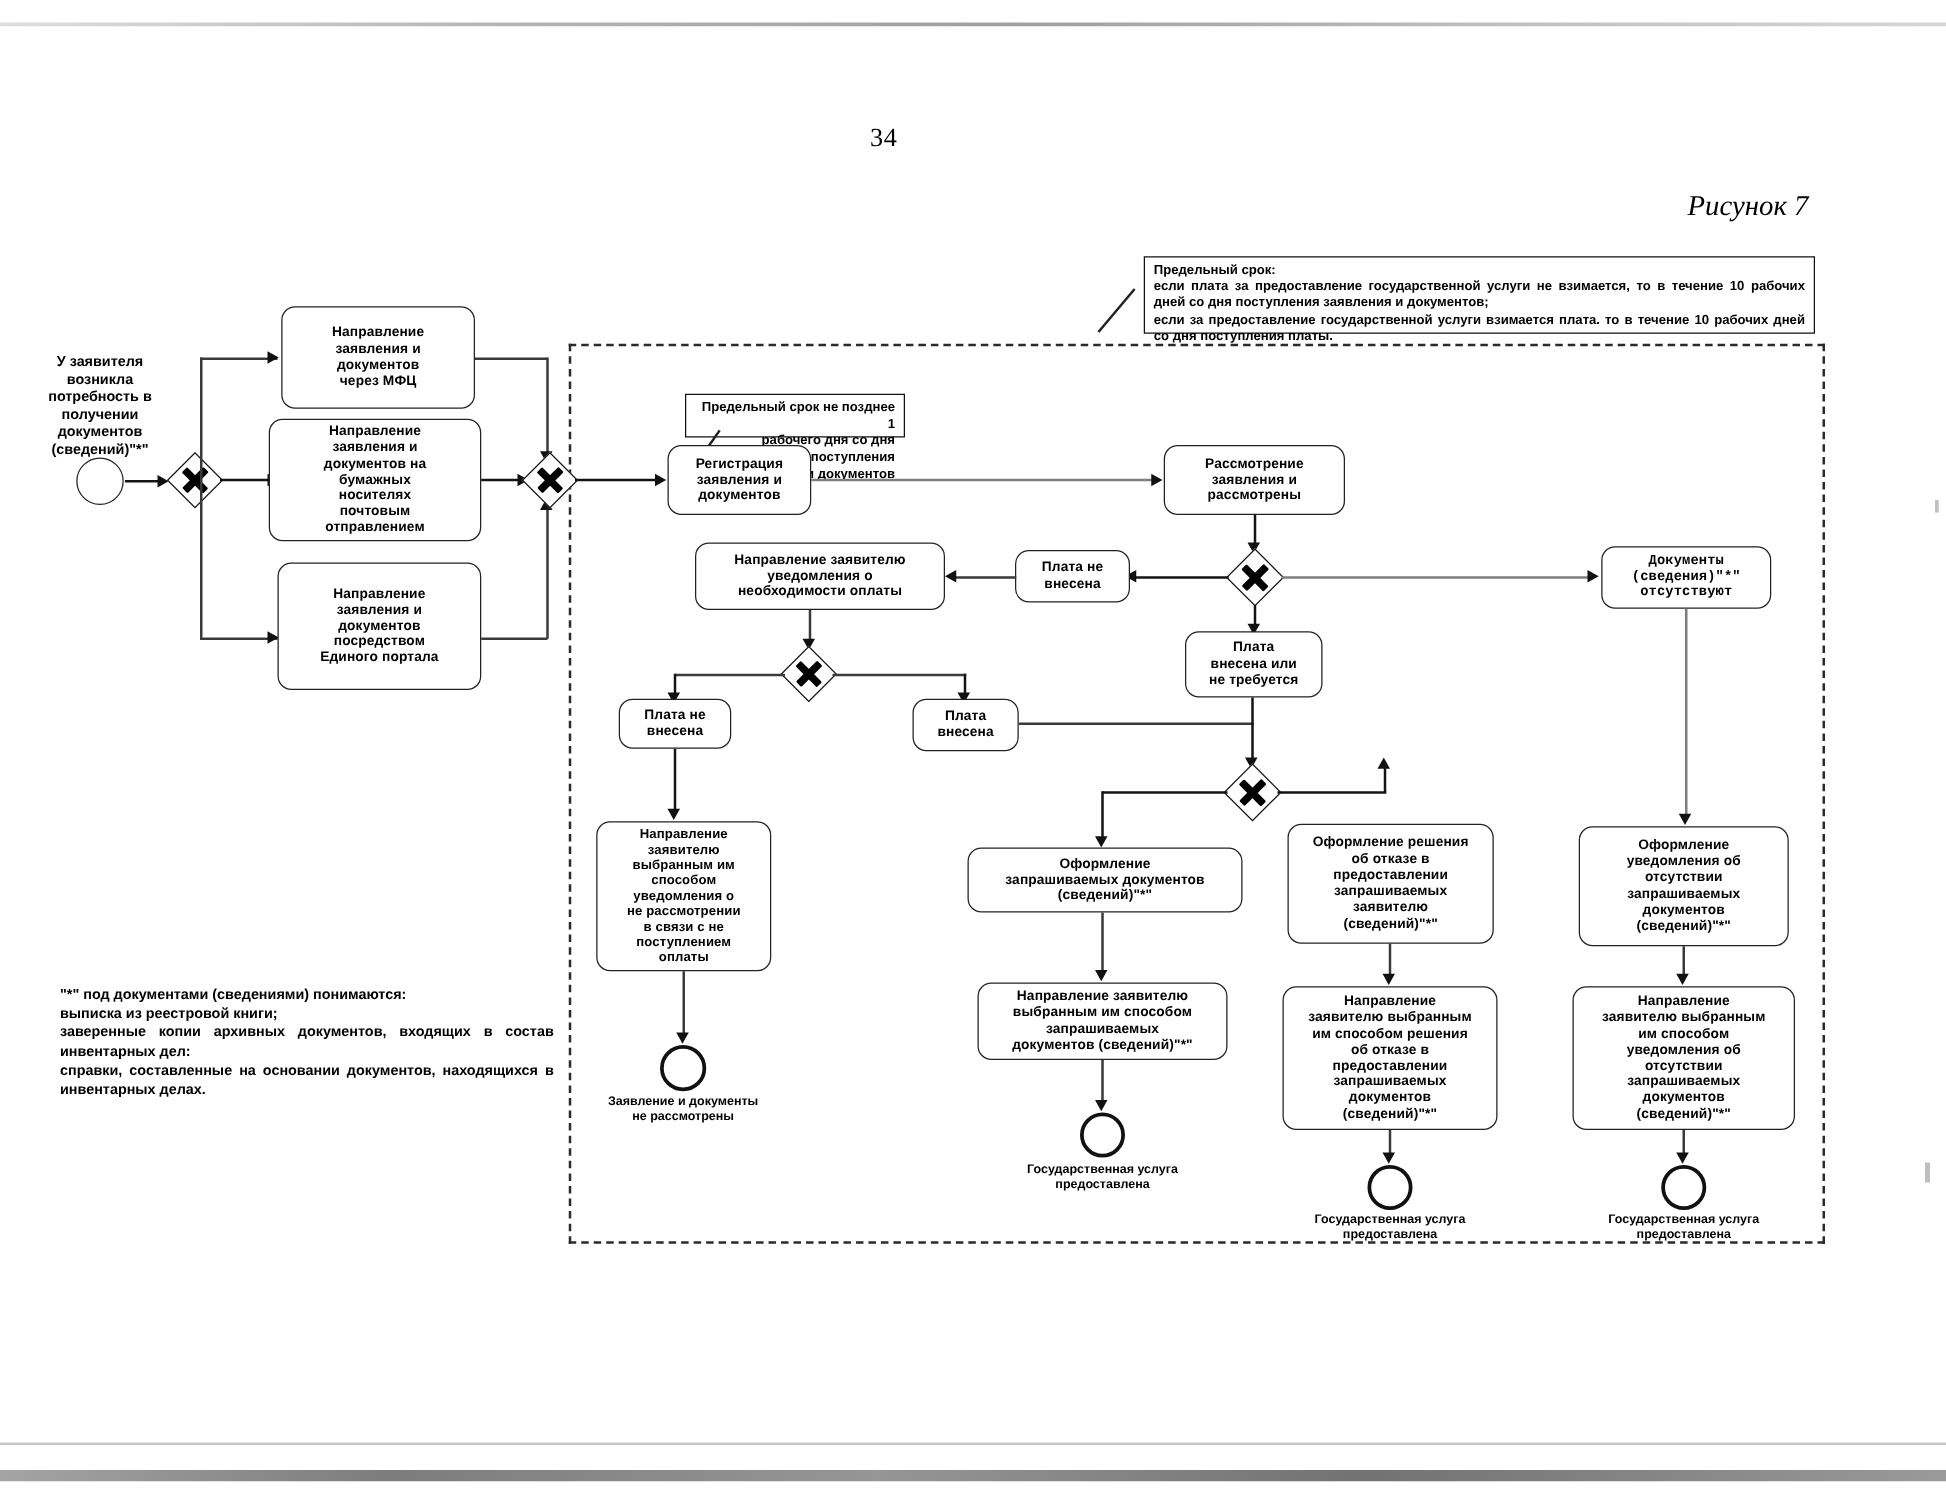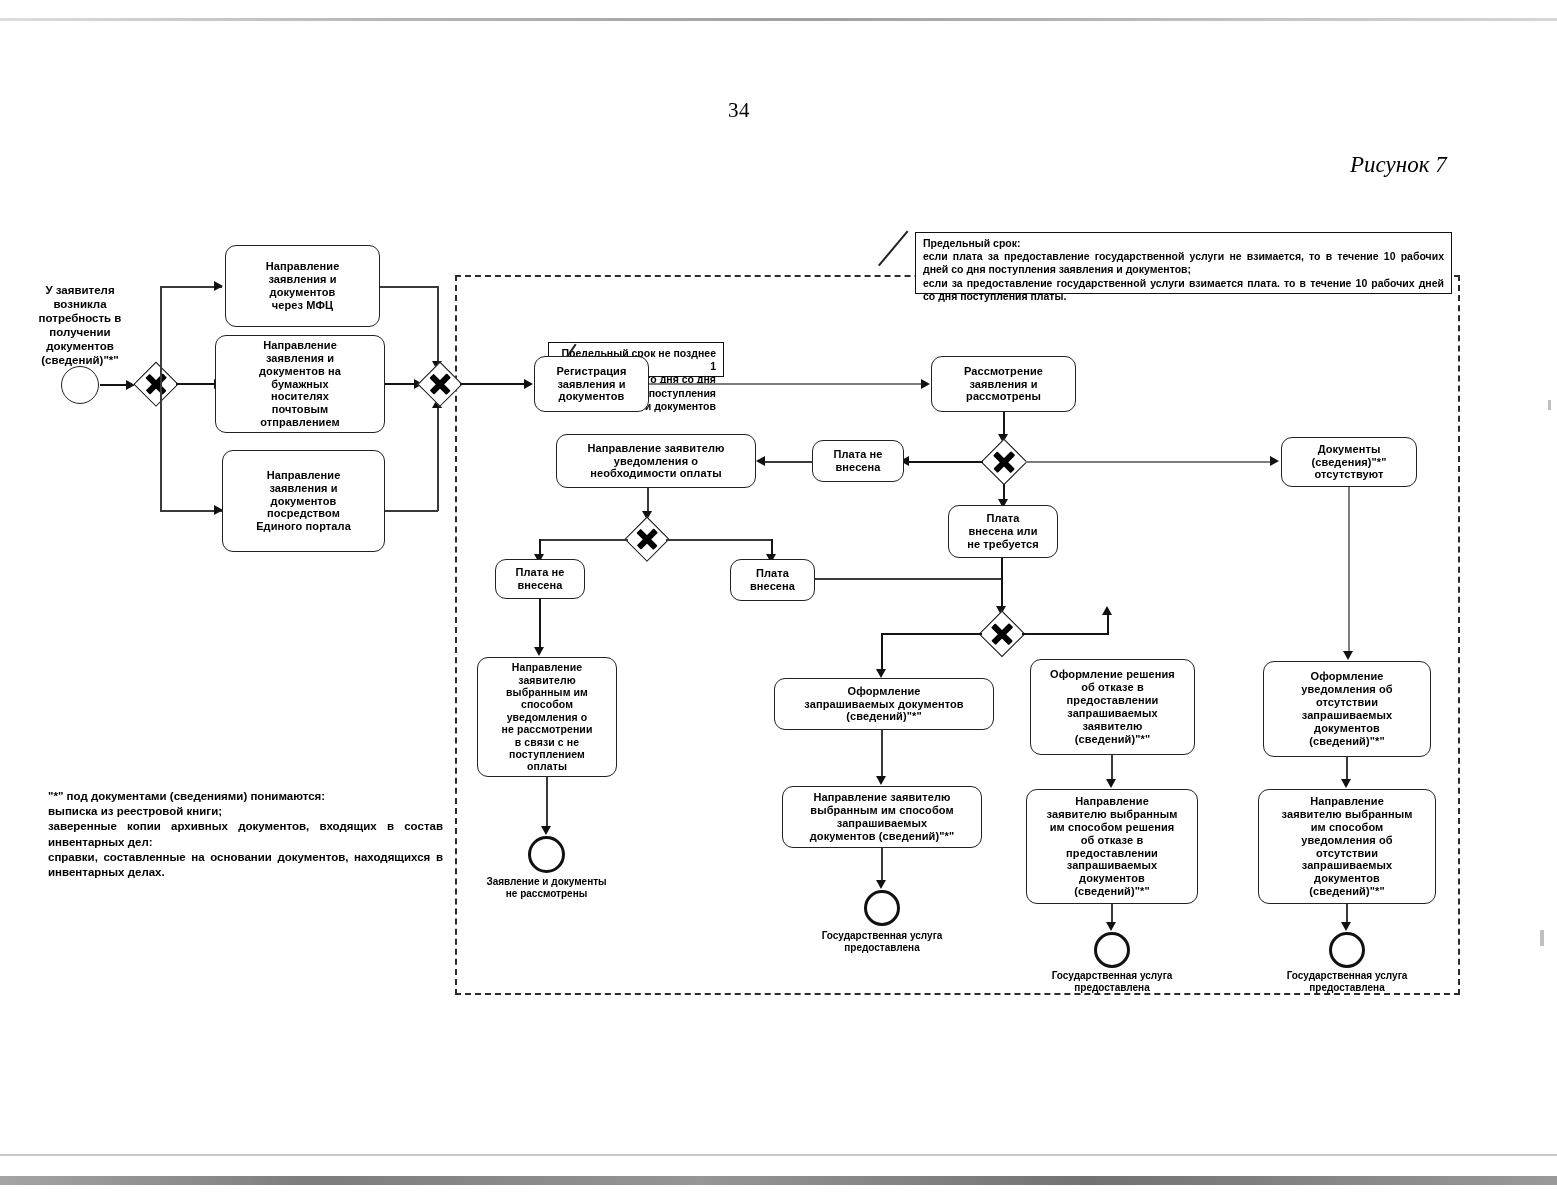--- a/index.html
+++ b/index.html
@@ -92,21 +92,20 @@
     position: absolute;
     box-sizing: border-box;
     border: 1.6px solid #111;
     background: #fff;
     font-size: 10.5px;
     font-weight: bold;
     line-height: 1.26;
     padding: 4px 7px;
     color: #000;
     text-align: justify;
-    margin-top: 27px;
   }
   .note.center { text-align: center; }
   .note .txt { white-space: pre-line; display: block; }
 
   
   .caption {
     position: absolute;
     font-size: 10px;
     font-weight: bold;
     line-height: 1.2;
@@ -211,21 +210,21 @@
 <body>
 
 <div id="page">
 
   <div class="scan-edge-top"></div>
   <div class="scan-edge-bot1"></div>
   <div class="scan-edge-bot2"></div>
   <div class="scan-speck" style="left:1540px;top:930px;width:4px;height:16px;"></div>
   <div class="scan-speck" style="left:1548px;top:400px;width:3px;height:10px;"></div>
 
-  <div class="page-num" style="left:728px; top:98px;">34</div>
+  <div class="page-num" style="left:696px; top:98px;">34</div>
   <div class="fig-title" style="left:1350px; top:152px;">Рисунок 7</div>
 
   <div class="dash-box" style="left:455px; top:275px; width:1005px; height:720px;"></div>
 
   <div class="note" style="left:915px; top:205px; width:537px; height:62px;">
     <span class="txt">Предельный срок:
     если плата за предоставление государственной услуги не взимается, то в течение 10 рабочих дней со дня поступления заявления и документов;
     если за предоставление государственной услуги взимается плата. то в течение 10 рабочих дней со дня поступления платы.</span>
   </div>
 
@@ -342,21 +341,21 @@
   <div class="ah l" style="left:756px; top:456px;"></div>
 
   <div class="node" style="left:556px; top:434px; width:200px; height:54px;">
     <span class="txt">Направление заявителю
 уведомления о
 необходимости оплаты</span>
   </div>
 
   <div class="ln faint h" style="left:1025px; top:461px; width:250px;"></div>
   <div class="ah r" style="left:1270px; top:456px;"></div>
-  <div class="node" style="left:1281px; top:437px; width:136px; height:50px;">
+  <div class="node" style="left:1281px; top:437px; width:136px; height:50px;font-family:Liberation Mono, monospace;">
     <span class="txt">Документы
 (сведения)"*"
 отсутствуют</span>
   </div>
 
   <div class="ln thick v" style="left:1003px; top:484px; width:2.4px; height:19px;"></div>
   <div class="ah d" style="left:998px; top:499px;"></div>
   <div class="node" style="left:948px; top:505px; width:110px; height:53px;">
     <span class="txt">Плата
 внесена или

